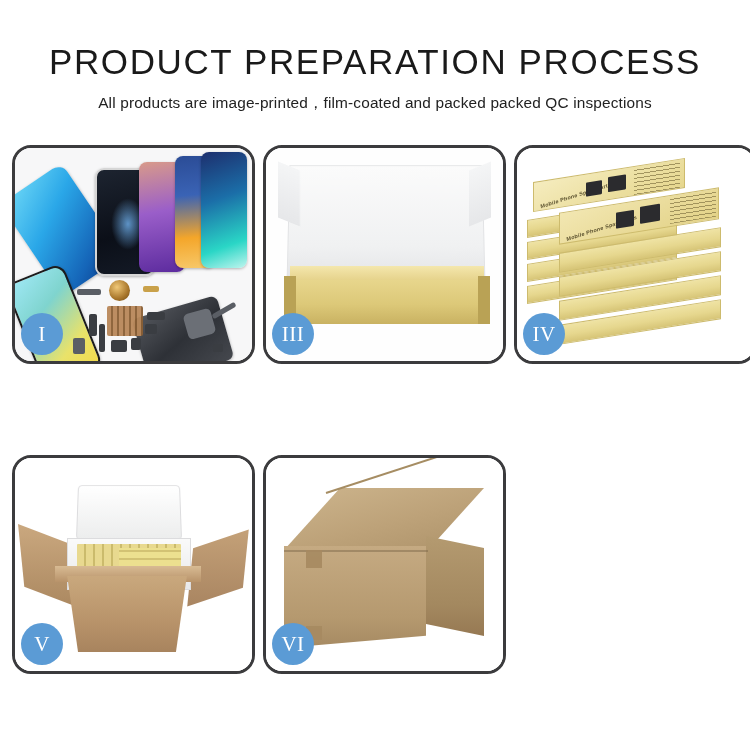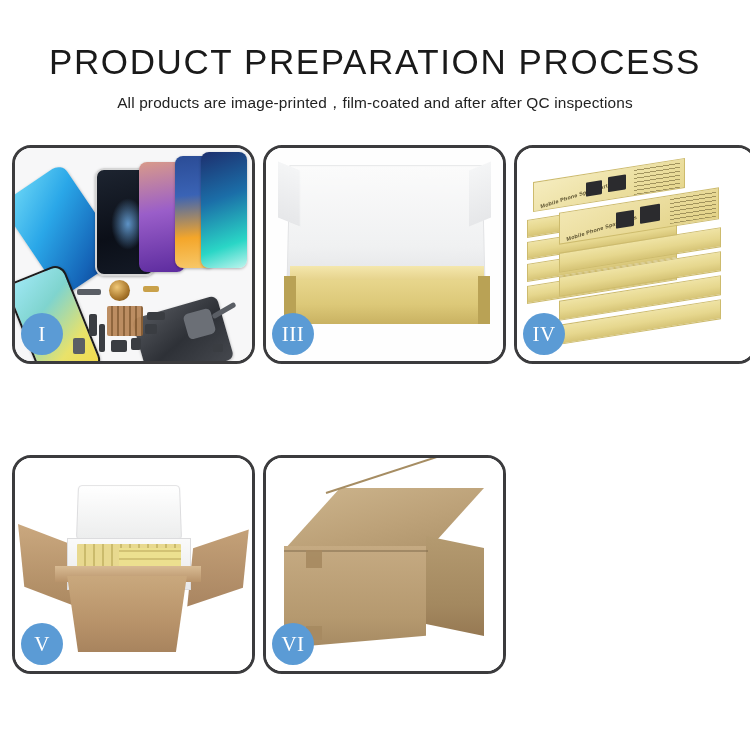--- a/index.html
+++ b/index.html
@@ -308,21 +308,21 @@
     background: rgba(120,98,68,.45);
   }
 </style>
 </head>
 <body>
 
 <div class="page">
 
   <div class="header">
     <div class="title">PRODUCT PREPARATION PROCESS</div>
-    <div class="subtitle">All products are image-printed，film-coated and after after QC inspections</div>
+    <div class="subtitle">All products are image-printed，film-coated and packed packed QC inspections</div>
   </div>
 
   <div class="grid">
 
     <div class="panel p1">
       <div class="panel-stage">
         <div style="position:absolute;inset:0;">
           <div class="ph ph-blue"></div>
           <div class="ph ph-black"></div>
           <div class="ph ph-purple"></div>

